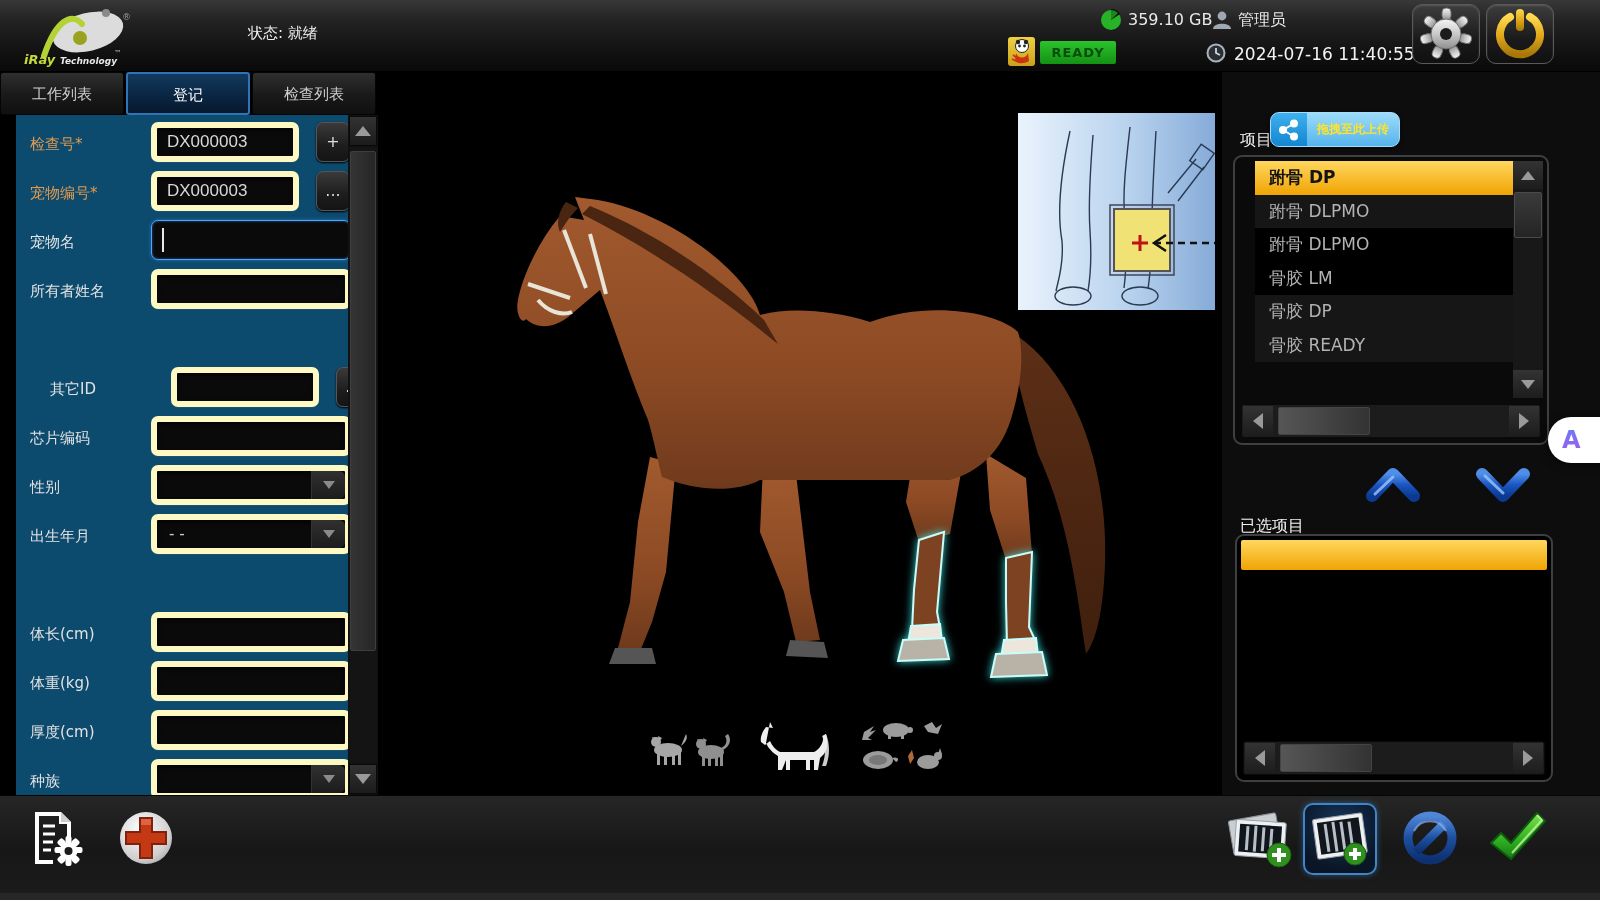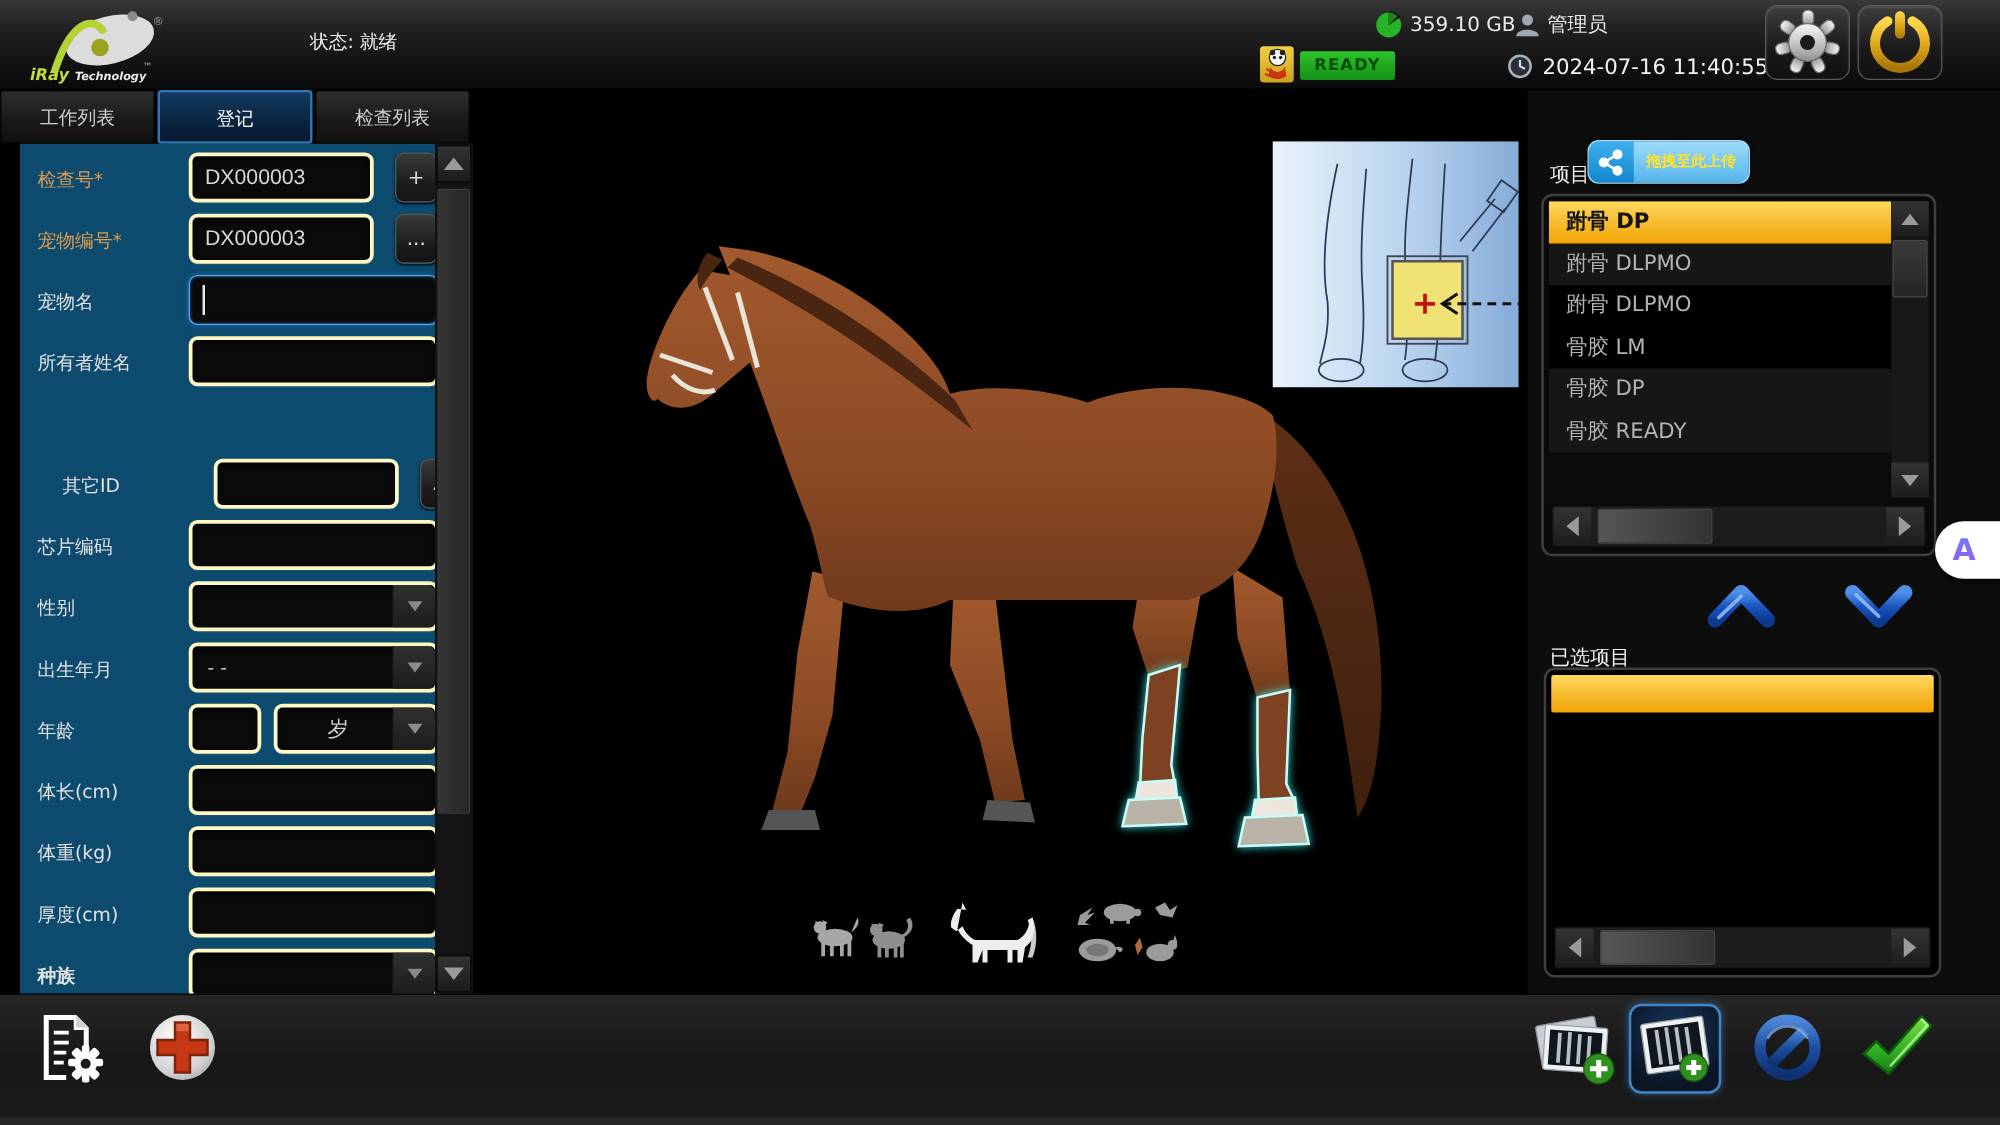--- a/index.html
+++ b/index.html
@@ -33,21 +33,21 @@
   .tab.active { background:linear-gradient(#123a5e,#0a2440 60%,#07192e);
     border:2px solid #2e75b6; color:#fff; }
 
   
   .form-panel { left:16px; top:115px; width:372px; height:680px; background:#0c4a6e; overflow:hidden; }
   .form-row { position:absolute; left:0; width:346px; height:44px; }
   .f-label { position:absolute; left:14px; top:50%; transform:translateY(-50%);
     font-size:15px; color:#e2e2e2; }
   .f-label.req { color:#e09a50; }
   .ctl { position:absolute; top:0; height:40px; background:#0a0a0a;
-    border:3px solid #fef9c3; border-radius:7px; color:#d8d8d8; font-size:17px;
+    border:6px solid #fef9c3; border-radius:7px; color:#d8d8d8; font-size:17px;
     box-shadow:inset 0 2px 4px rgba(0,0,0,.8), 0 1px 0 rgba(255,255,255,.05); }
   input.ctl { padding:0 10px; outline:none; }
   .ctl.focused { border:1px solid #4da6ff; box-shadow:inset 0 0 3px rgba(77,166,255,.5),0 0 4px rgba(77,166,255,.4); }
   .selectbox { display:flex; align-items:center; }
   .selectbox .val { flex:1; padding-left:12px; font-size:15px; color:#cfcfcf; }
   .selectbox .arrow { width:34px; height:100%; border-left:1px solid #333;
     background:linear-gradient(#303030,#1c1c1c); border-radius:0 6px 6px 0;
     display:flex; align-items:center; justify-content:center; }
   .side-btn { position:absolute; left:300px; top:0; width:34px; height:40px;
     background:linear-gradient(#3a3a3a,#1d1d1d 60%,#141414); border:1px solid #555;
@@ -82,21 +82,21 @@
   .proc-title { position:absolute; left:18px; top:58px; font-size:16px; color:#f0f0f0; }
   .upload-pill { position:absolute; left:48px; top:40px; width:130px; height:35px;
     border-radius:9px; border:1px solid #a8dcff; display:flex; align-items:center;
     background:linear-gradient(#9ddcf9,#55b4ec); box-shadow:0 1px 4px rgba(0,0,0,.6); overflow:hidden; }
   .upload-pill .icon-sq { width:36px; height:100%; background:linear-gradient(#3fb0ef,#1286cf);
     display:flex; align-items:center; justify-content:center; }
   .upload-pill .hint { flex:1; text-align:center; font-size:12px; font-weight:bold; color:#ffe329; }
 
   .proc-list { position:absolute; left:11px; top:83px; width:316px; height:290px;
     background:#0a0a0a; border:2px solid #3f3f3f; border-radius:9px; }
-  .proc-rows { position:absolute; left:4px; top:4px; width:274px; height:237px; overflow:hidden; }
+  .proc-rows { position:absolute; left:20px; top:4px; width:274px; height:237px; overflow:hidden; }
   .proc-row { height:33.5px; line-height:33.5px; padding-left:14px; font-size:17px; color:#b3b3b3; background:#000; }
   .proc-row.alt { background:#161616; }
   .proc-row.selected { background:linear-gradient(#ffd75e,#f0a403); color:#141414; font-weight:600; }
   .proc-vscroll { position:absolute; right:4px; top:4px; width:30px; height:237px; background:#181818; }
   .proc-vscroll .btn { position:absolute; left:0; width:30px; height:28px;
     background:linear-gradient(#333,#1d1d1d); display:flex; align-items:center; justify-content:center; }
   .proc-vscroll .thumb { position:absolute; left:1px; top:31px; width:28px; height:46px;
     background:linear-gradient(#3a3a3a,#242424); border:1px solid #4a4a4a; border-radius:2px; }
   .h-scroll { position:absolute; left:6px; width:300px; height:34px; background:#1c1c1c;
     border:1px solid #0a0a0a; border-radius:3px; }
@@ -268,43 +268,33 @@
     </div>
     <div class="form-row" style="top: 399px;">
       <div class="f-label">出生年月</div>
       <div class="ctl selectbox" style="left: 135px; width: 200px;">
         <span class="val">- -</span>
         <span class="arrow">
           <span class="tri-down small"></span>
         </span>
       </div>
     </div>
-    <div class="form-row" style="top: 448px;">
-      <div class="f-label">年龄</div>
-      <input class="ctl" style="left: 135px; width: 58px;">
-      <div class="ctl selectbox" style="left: 203px; width: 132px;">
-        <span class="val" style="padding-left:40px;font-size:17px;">岁</span>
-        <span class="arrow">
-          <span class="tri-down small"></span>
-        </span>
-      </div>
-    </div>
     <div class="form-row" style="top: 497px;">
       <div class="f-label">体长(cm)</div>
       <input class="ctl" style="left: 135px; width: 200px;">
     </div>
     <div class="form-row" style="top: 546px;">
       <div class="f-label">体重(kg)</div>
       <input class="ctl" style="left: 135px; width: 200px;">
     </div>
     <div class="form-row" style="top: 595px;">
       <div class="f-label">厚度(cm)</div>
       <input class="ctl" style="left: 135px; width: 200px;">
     </div>
-    <div class="form-row" style="top: 644px; font-weight: bold;">
+    <div class="form-row" style="top: 644px;">
       <div class="f-label">种族</div>
       <div class="ctl selectbox" style="left: 135px; width: 200px;">
         <span class="val"></span>
         <span class="arrow">
           <span class="tri-down small"></span>
         </span>
       </div>
     </div>
   </div>
 

